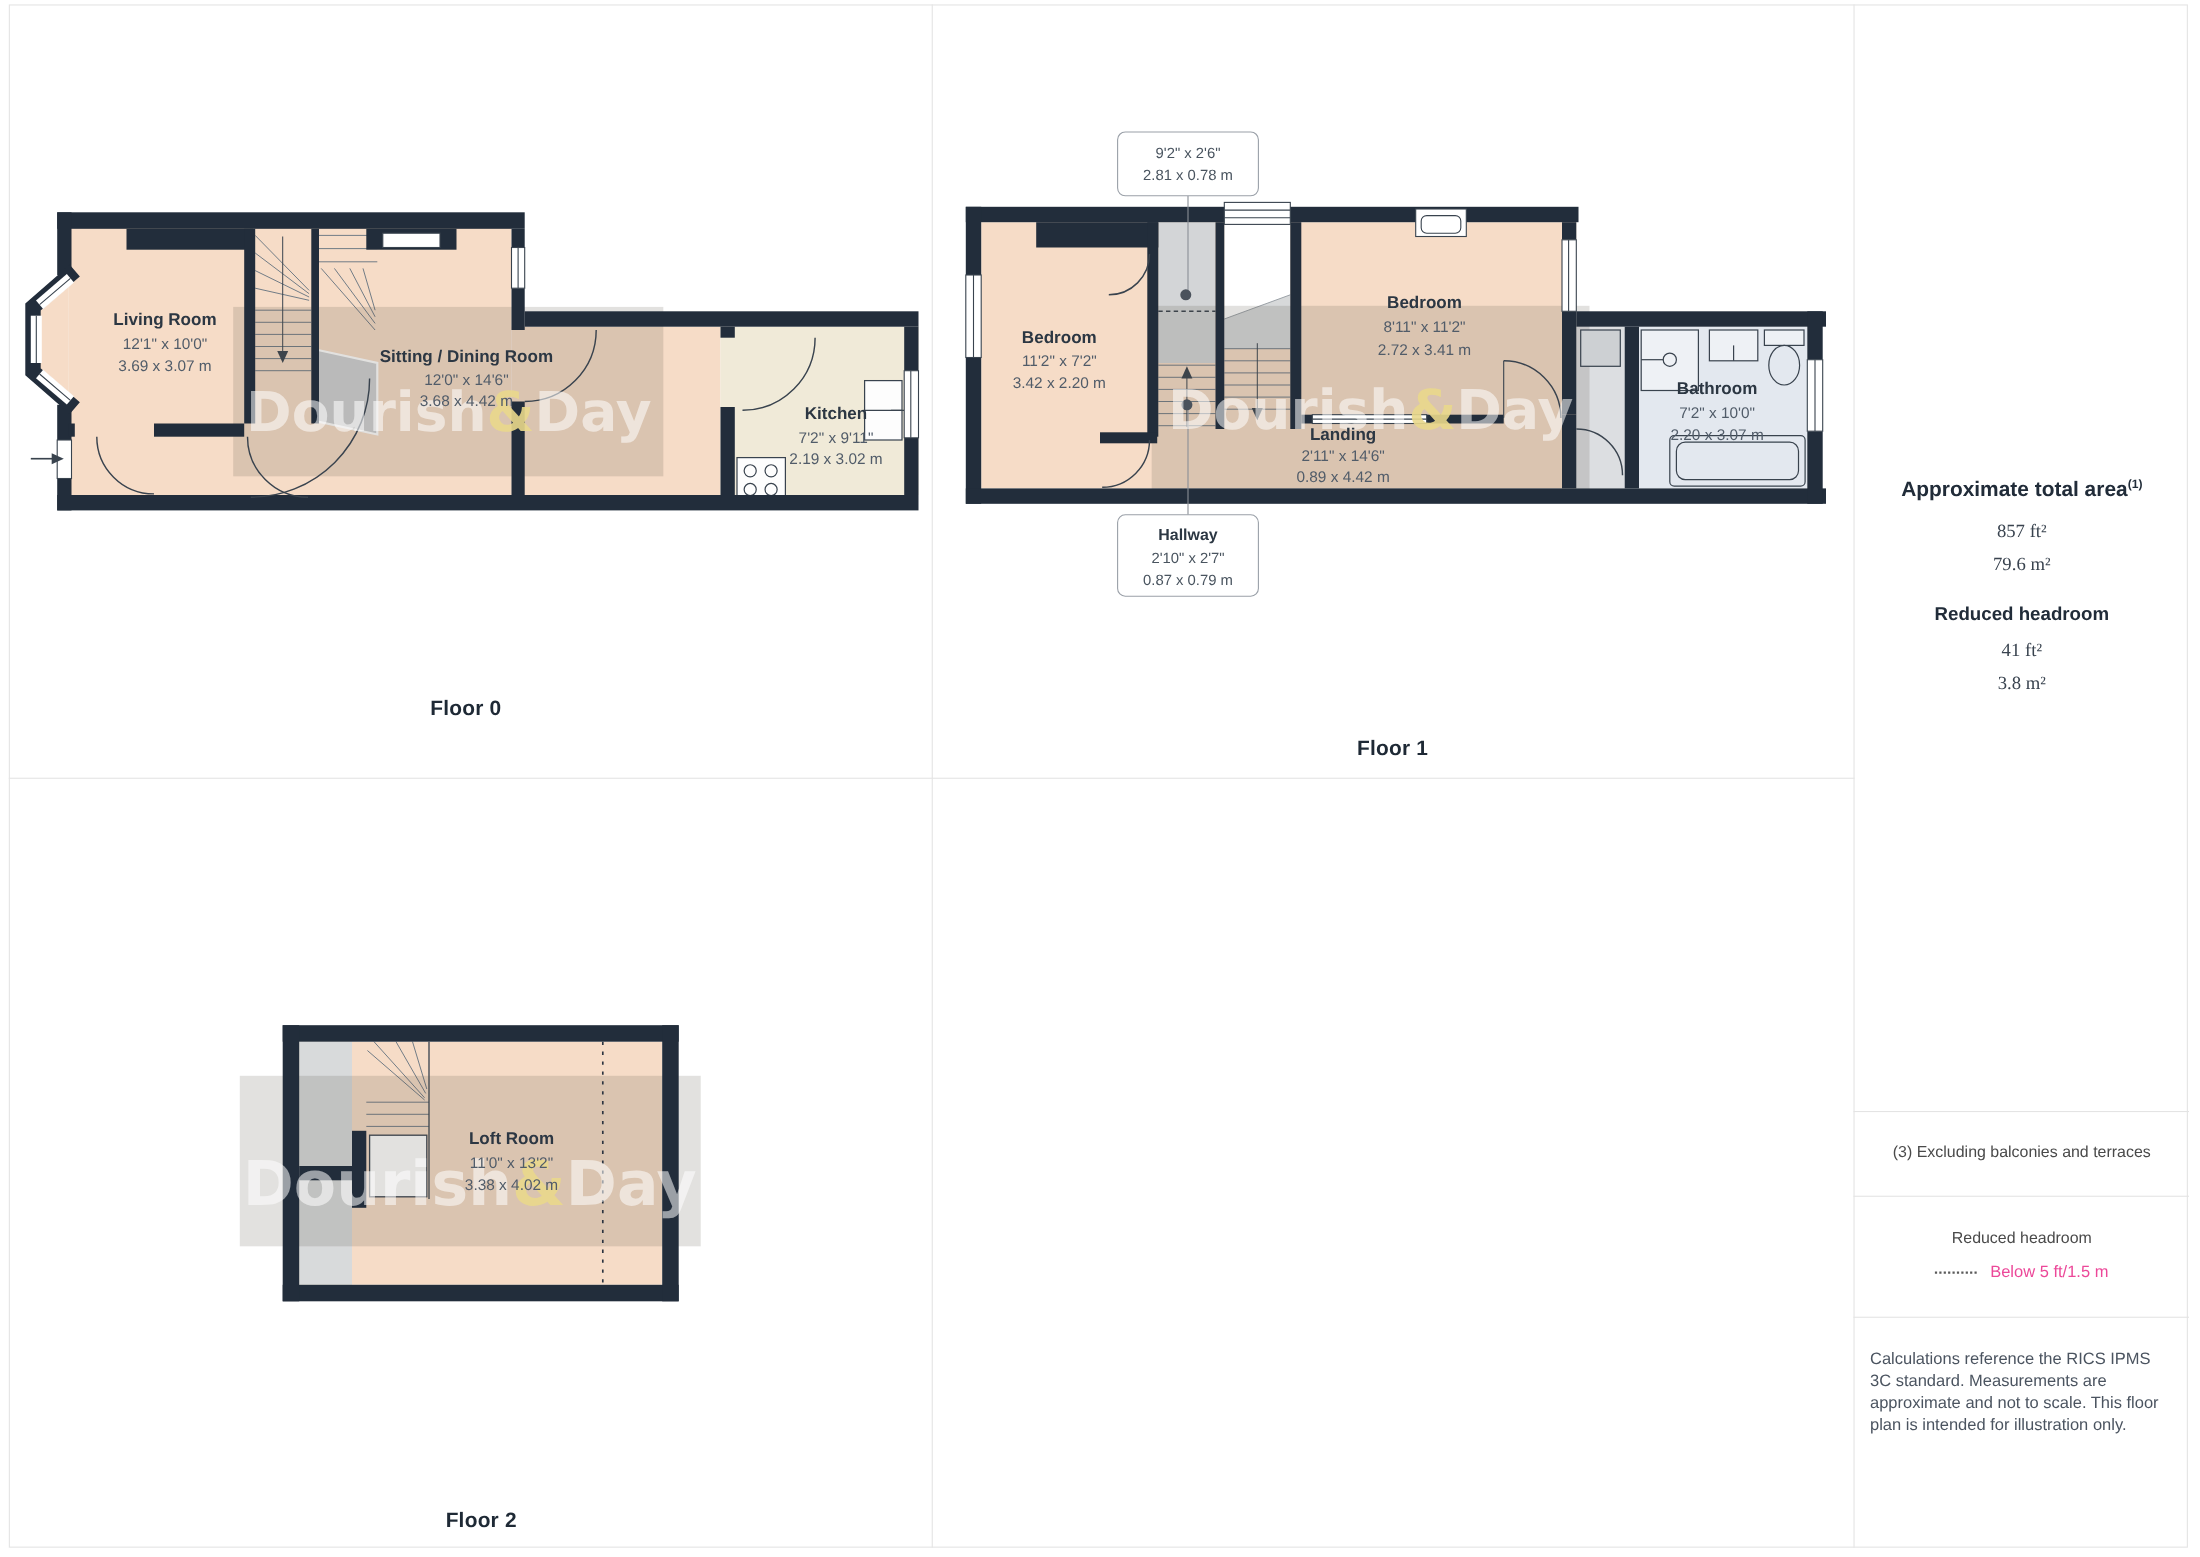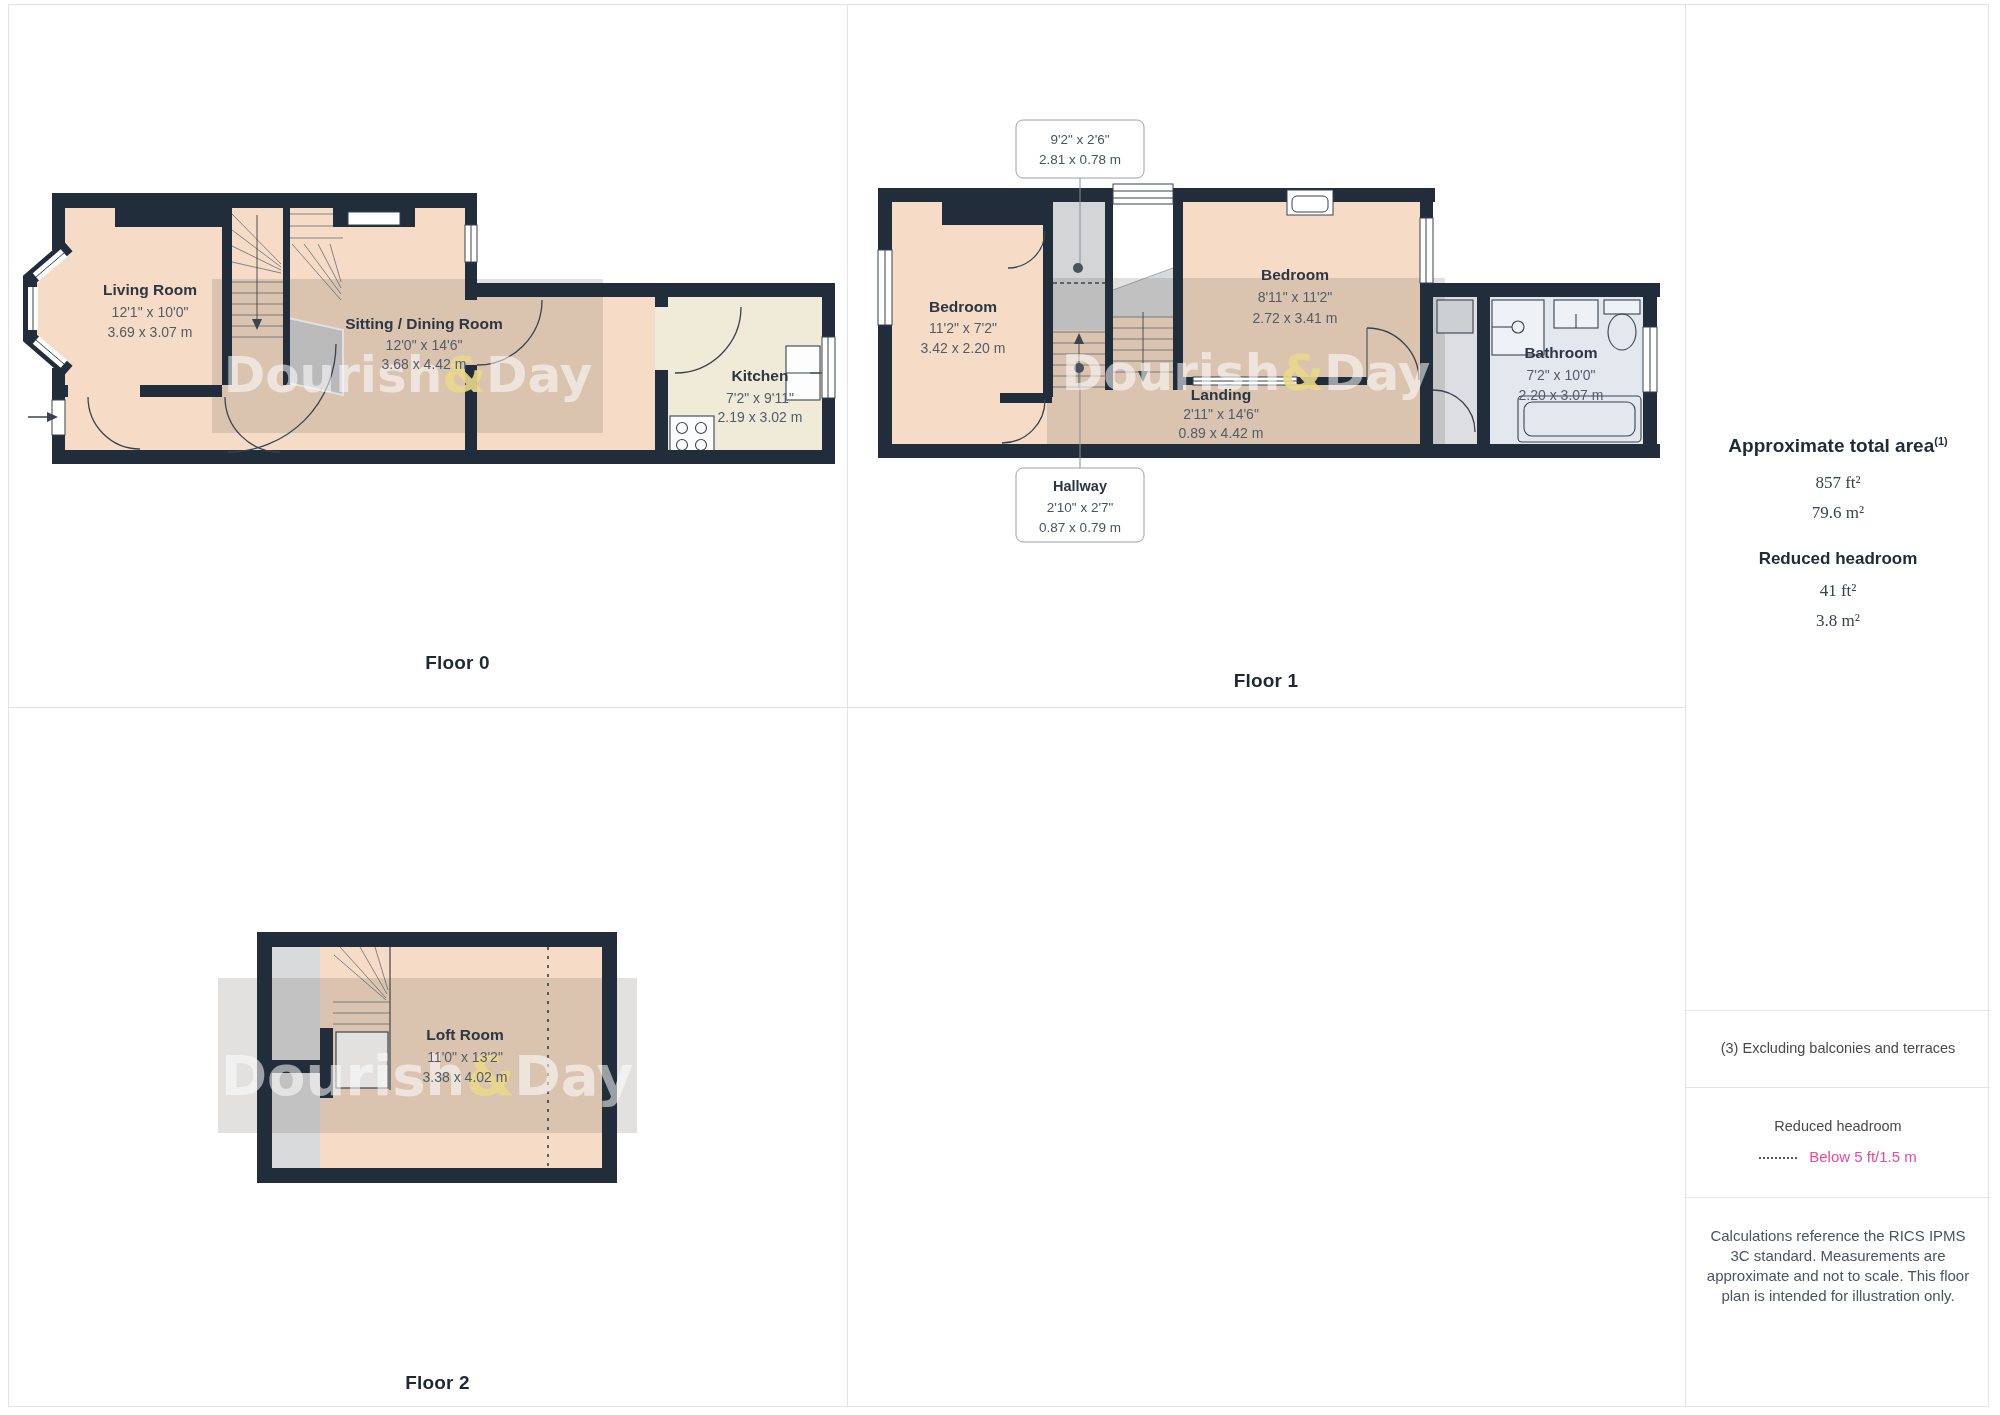--- a/index.html
+++ b/index.html
@@ -9,21 +9,21 @@
   #outer-border{position:absolute;left:8px;top:4px;width:1981px;height:1403px;border:1px solid #e4e4e4;box-sizing:border-box;}
   .floor-label{position:absolute;text-align:center;font-size:19px;font-weight:bold;color:#1e2935;letter-spacing:.2px;}
   .sb{position:absolute;left:1686px;width:304px;text-align:center;color:#39434f;}
   .sb .h{font-size:19px;font-weight:bold;color:#212c39;}
   .sb .h sup{font-size:11px;}
   .sb .v{font-size:17px;margin-top:10px;font-family:Liberation Serif, serif;}
   .sb .h2{font-size:17px;font-weight:bold;color:#212c39;margin-top:26px;}
   .small{font-size:14.5px;color:#4a4a4a;}
   .legend-row{margin-top:14px;font-size:15px;color:#ec4899;}
   .dotted-swatch{display:inline-block;width:38px;border-top:2px dotted #5a5a5a;vertical-align:middle;margin-right:12px;}
-  #disclaimer{position:absolute;left:1700px;top:1226px;width:276px;text-align:center;font-size:15px;line-height:20px;color:#4b5460;}
+  #disclaimer{position:absolute;left:1700px;top:1226px;width:276px;font-size:15px;line-height:20px;color:#4b5460;}
   #brand{position:absolute;left:1686px;top:1426px;width:304px;text-align:center;font-size:17px;color:#2d2d2d;letter-spacing:.5px;}
   #brand b{font-weight:bold;}
   svg{position:absolute;left:0;top:0;}
   text{font-family:"Liberation Sans",sans-serif;}
   .room-name{font-size:15.5px;font-weight:bold;fill:#2c3743;}
   .room-dim{font-size:14px;fill:#515c69;}
   .callout-name{font-size:14.5px;font-weight:bold;fill:#2c3743;}
   .callout-dim{font-size:13.5px;fill:#49545f;}
   .wm{font-family:"DejaVu Sans",sans-serif;font-weight:bold;}
 </style>
@@ -306,21 +306,21 @@
     </g>
     <line x1="548" y1="947" x2="548" y2="1168" stroke="#2b3440" stroke-width="1.5" stroke-dasharray="3,6"></line>
     <text class="wm" x="427" y="1095" font-size="56" text-anchor="middle"><tspan fill="rgba(255,255,255,0.55)">Dourish</tspan><tspan fill="rgba(233,216,140,0.9)">&amp;</tspan><tspan fill="rgba(255,255,255,0.55)">Day</tspan></text>
     <g text-anchor="middle">
       <text class="room-name" x="465" y="1040">Loft Room</text>
       <text class="room-dim" x="465" y="1062">11'0" x 13'2"</text>
       <text class="room-dim" x="465" y="1082">3.38 x 4.02 m</text>
     </g>
   </svg>
 
-  <div class="floor-label" style="left:0;top:652px;width:847px;padding-left:34px;">Floor 0</div>
+  <div class="floor-label" style="left:0;top:634px;width:847px;">Floor 0</div>
   <div class="floor-label" style="left:847px;top:670px;width:838px;">Floor 1</div>
   <div class="floor-label" style="left:14px;top:1372px;width:847px;">Floor 2</div>
 
   <div class="sb" style="top:400px;margin-top:35px;">
     <div class="h"><span>Approximate total area</span><sup>(1)</sup></div>
     <div class="v" style="margin-top:16px;">857 ft²</div>
     <div class="v">79.6 m²</div>
     <div class="h2">Reduced headroom</div>
     <div class="v" style="margin-top:12px;">41 ft²</div>
     <div class="v">3.8 m²</div>

